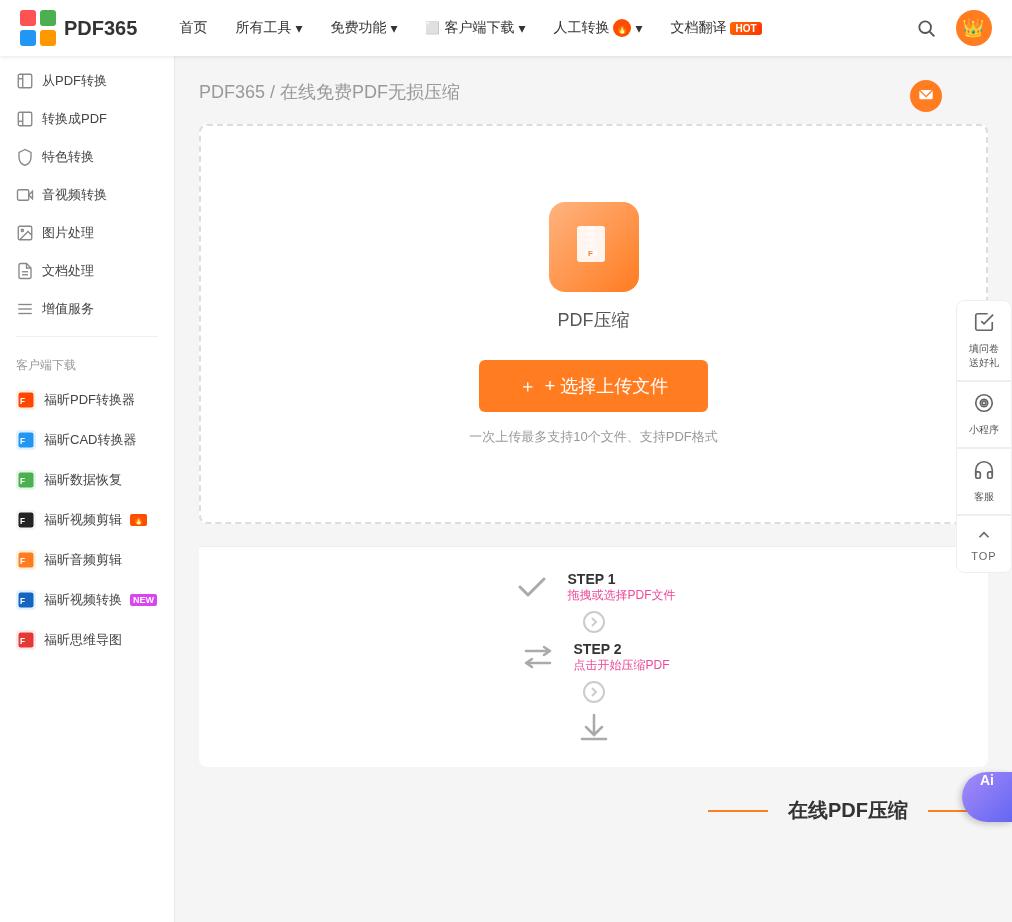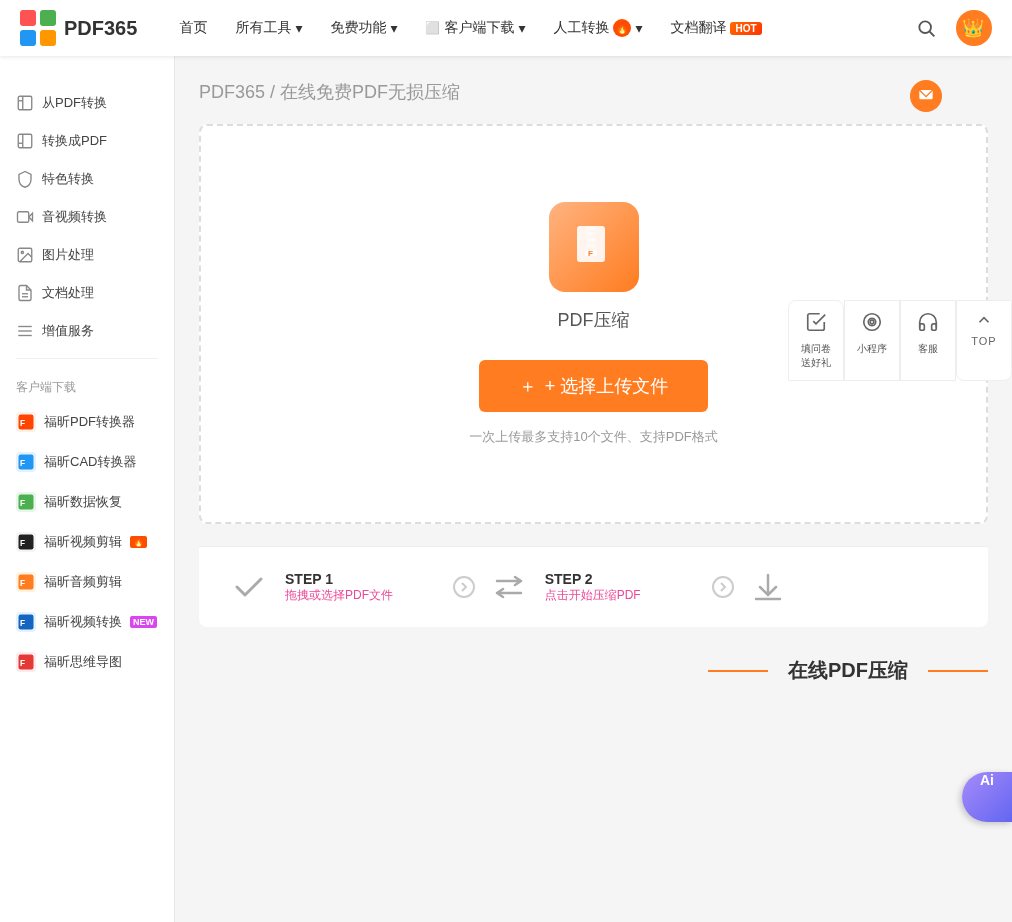--- a/index.html
+++ b/index.html
@@ -90,21 +90,21 @@
       margin-top: 56px;
       min-height: calc(100vh - 56px);
     }
 
     
     .sidebar {
       width: 175px;
       background: #fff;
       border-right: 1px solid #e8e8e8;
       flex-shrink: 0;
-      padding: 28px 0;
+      padding: 6px 0;
       position: fixed;
       top: 56px;
       left: 0;
       bottom: 0;
       overflow-y: auto;
     }
     .sidebar-item {
       display: flex;
       align-items: center;
       padding: 10px 16px;
@@ -227,20 +227,21 @@
     
     .steps {
       background: #fff;
       border-top: 1px solid #eee;
       padding: 20px 30px;
       display: flex;
       align-items: center;
       gap: 0;
       border-radius: 0 0 8px 8px;
       margin-top: -2px;
+      flex-direction: column;
     }
     .step {
       display: flex;
       align-items: center;
       gap: 16px;
       flex: 1;
     }
     .step-icon {
       width: 40px; height: 40px;
       display: flex; align-items: center; justify-content: center;
@@ -284,21 +285,21 @@
       height: 2px;
       background: #ff7c20;
     }
 
     
     .right-panel {
       position: fixed;
       right: 0;
       top: 300px;
       display: flex;
-      flex-direction: row;
+      flex-direction: column;
       gap: 0;
       z-index: 50;
     }
     .right-panel-item {
       width: 56px;
       background: #fff;
       border: 1px solid #eee;
       padding: 10px 6px;
       display: flex;
       flex-direction: column;

